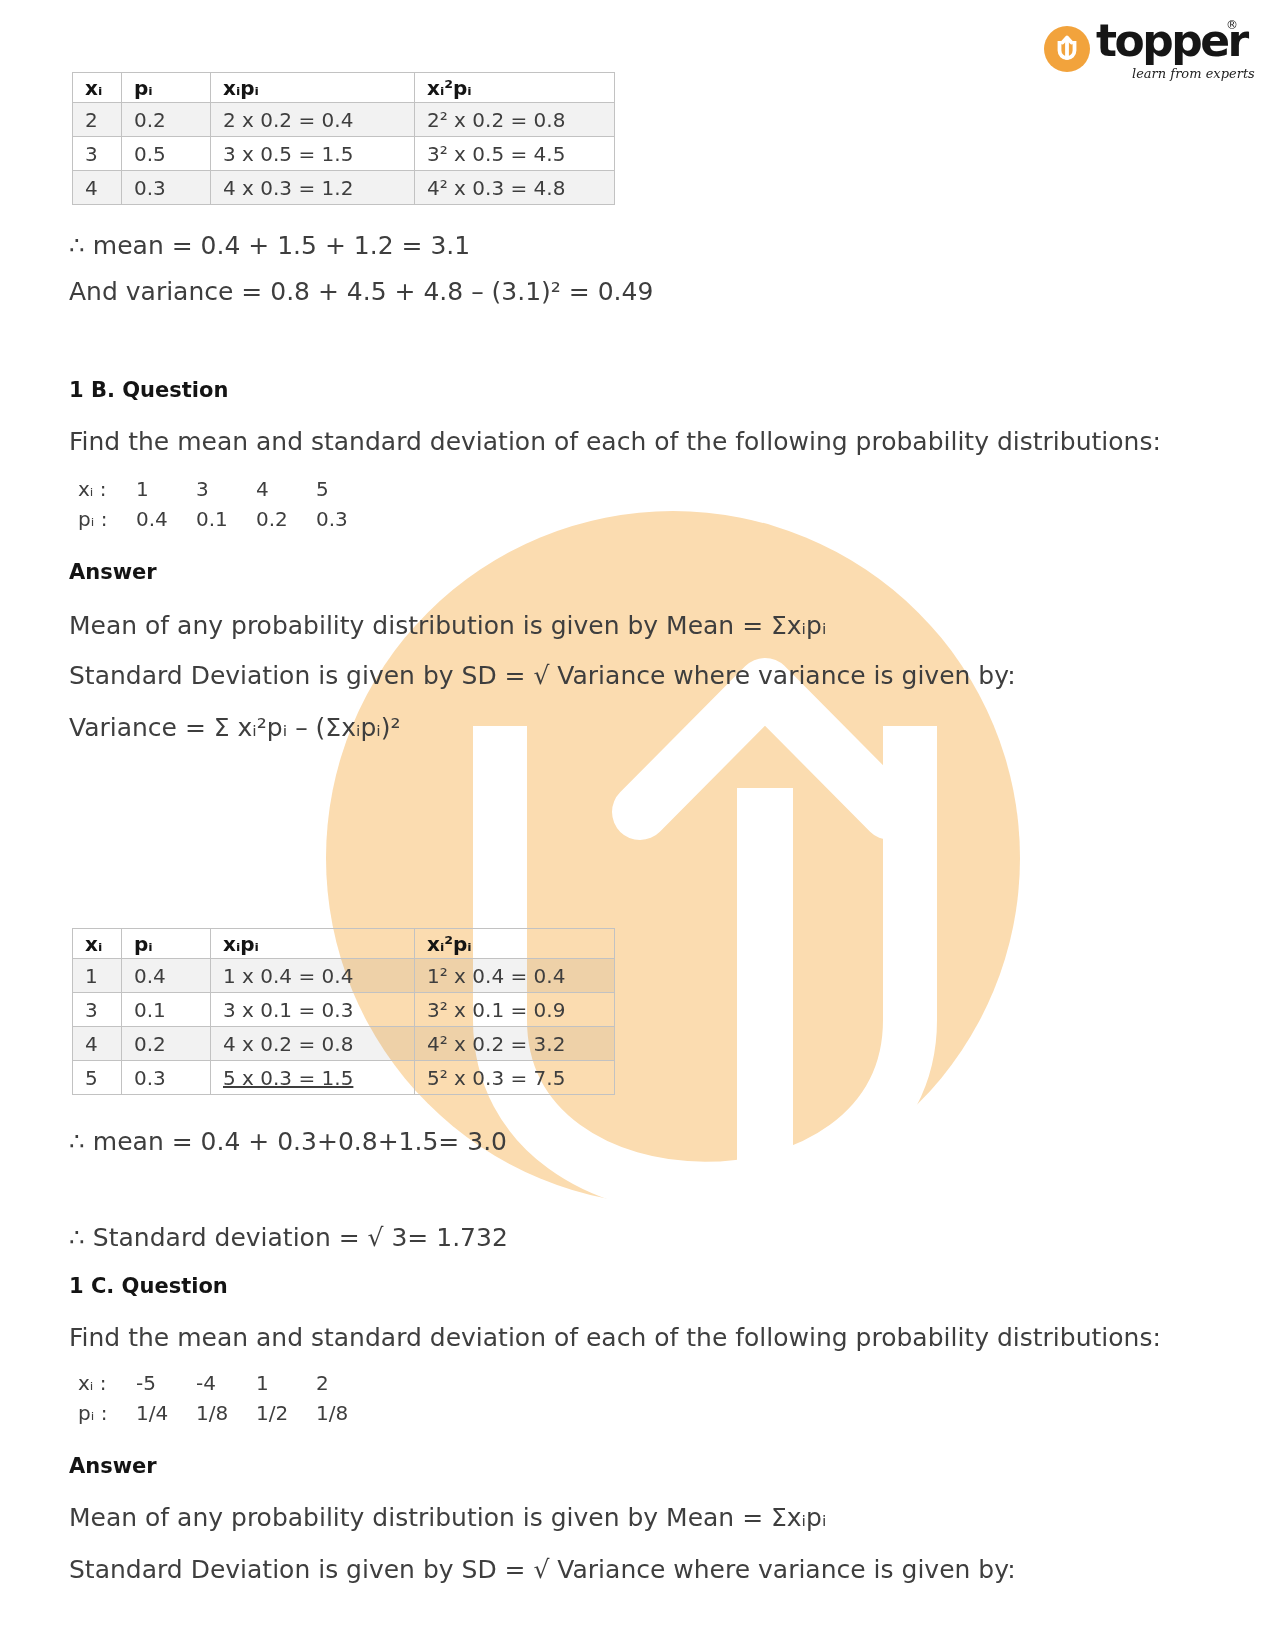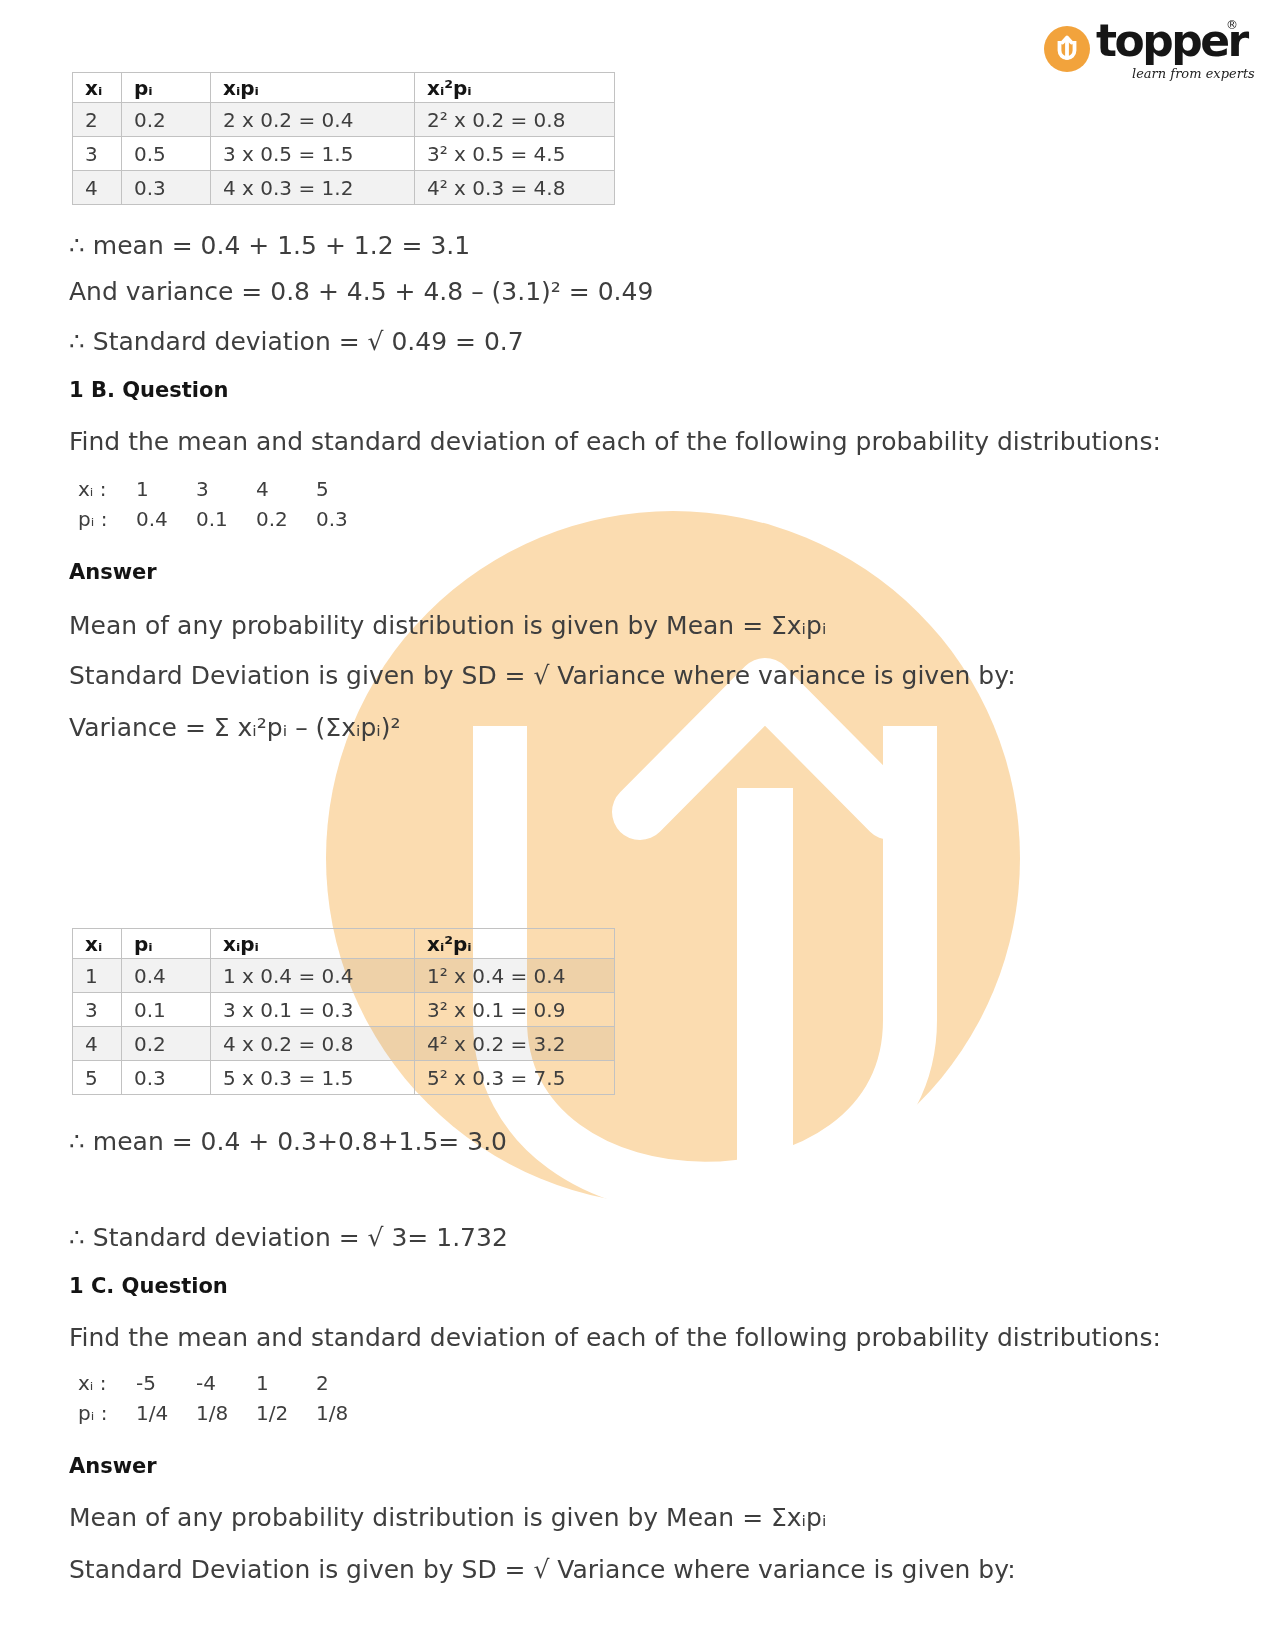--- a/index.html
+++ b/index.html
@@ -91,21 +91,20 @@
       </div>
       <div class="trow shade">
         <div style="width: 49px;">4</div>
         <div style="width: 89px;">0.3</div>
         <div style="width: 204px;">4 x 0.3 = 1.2</div>
         <div style="width: 200px;">4² x 0.3 = 4.8</div>
       </div>
     </div>
   <div class="line" style="left:69px;top:232px;">∴ mean = 0.4 + 1.5 + 1.2 = 3.1</div>
   <div class="line" style="left:69px;top:278px;">And variance = 0.8 + 4.5 + 4.8 – (3.1)² = 0.49</div>
-  <div class="line" style="left:69px;top:328px;">∴ Standard deviation = √ 0.49 = 0.7</div>
 
   <div class="heading" style="left:69px;top:378px;">1 B. Question</div>
   <div class="line" style="left:69px;top:428px;">Find the mean and standard deviation of each of the following probability distributions:</div>
   <div style="left:78px;top:474px;">
       <div class="dist-line">
         <span class="dist-label">xᵢ :</span>
         <span class="dist-val">1</span>
         <span class="dist-val">3</span>
         <span class="dist-val">4</span>
         <span class="dist-val">5</span>
@@ -143,21 +142,21 @@
       </div>
       <div class="trow shade">
         <div style="width: 49px;">4</div>
         <div style="width: 89px;">0.2</div>
         <div style="width: 204px;">4 x 0.2 = 0.8</div>
         <div style="width: 200px;">4² x 0.2 = 3.2</div>
       </div>
       <div class="trow">
         <div style="width: 49px;">5</div>
         <div style="width: 89px;">0.3</div>
-        <div style="width: 204px;">5 x 0.3 = 1.5</div>
+        <div style="width: 204px; text-decoration: underline;">5 x 0.3 = 1.5</div>
         <div style="width: 200px;">5² x 0.3 = 7.5</div>
       </div>
     </div>
   <div class="line" style="left:69px;top:1128px;">∴ mean = 0.4 + 0.3+0.8+1.5= 3.0</div>
   <div class="line" style="left:69px;top:1224px;">∴ Standard deviation = √ 3= 1.732</div>
 
   <div class="heading" style="left:69px;top:1274px;">1 C. Question</div>
   <div class="line" style="left:69px;top:1324px;">Find the mean and standard deviation of each of the following probability distributions:</div>
   <div style="left:78px;top:1368px;">
       <div class="dist-line">

